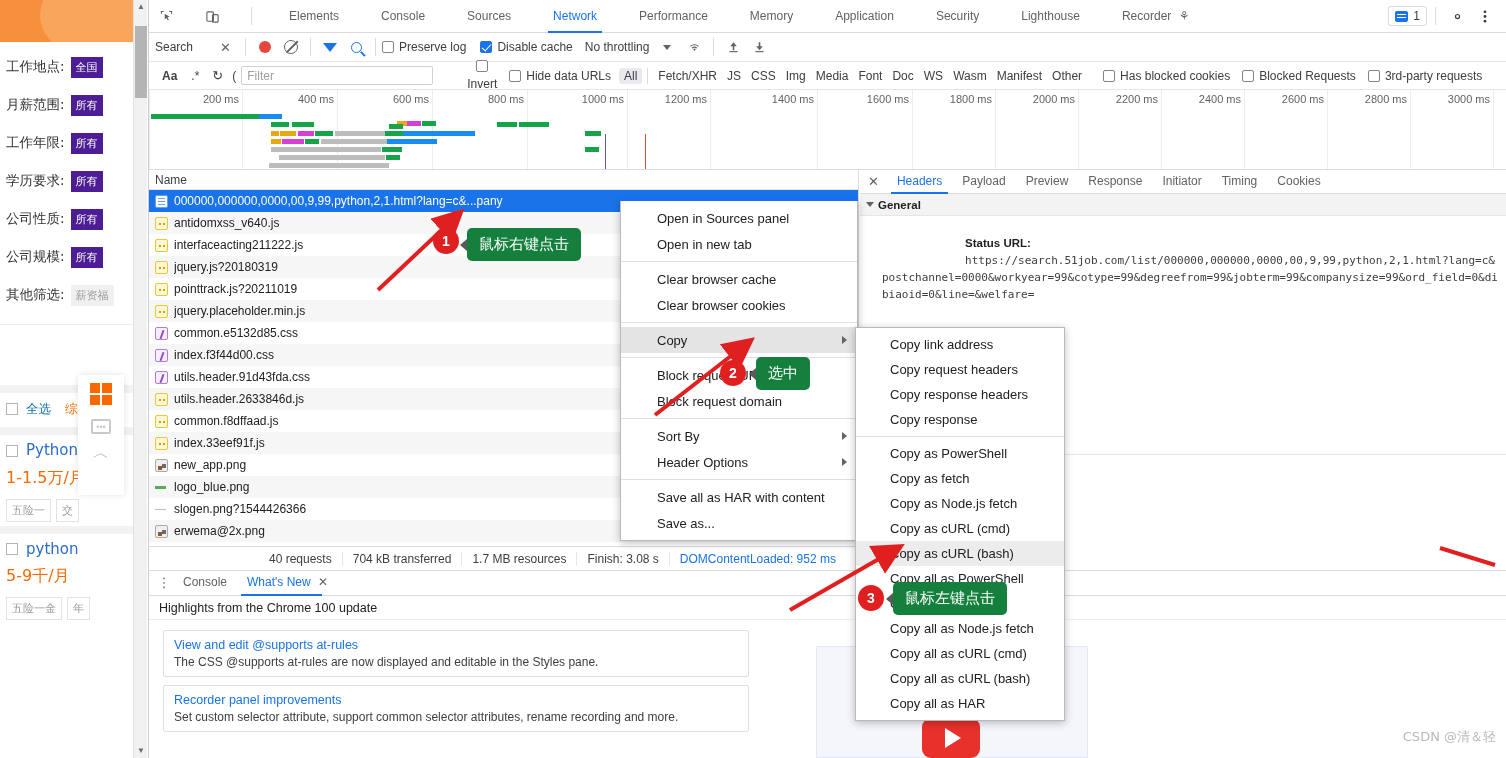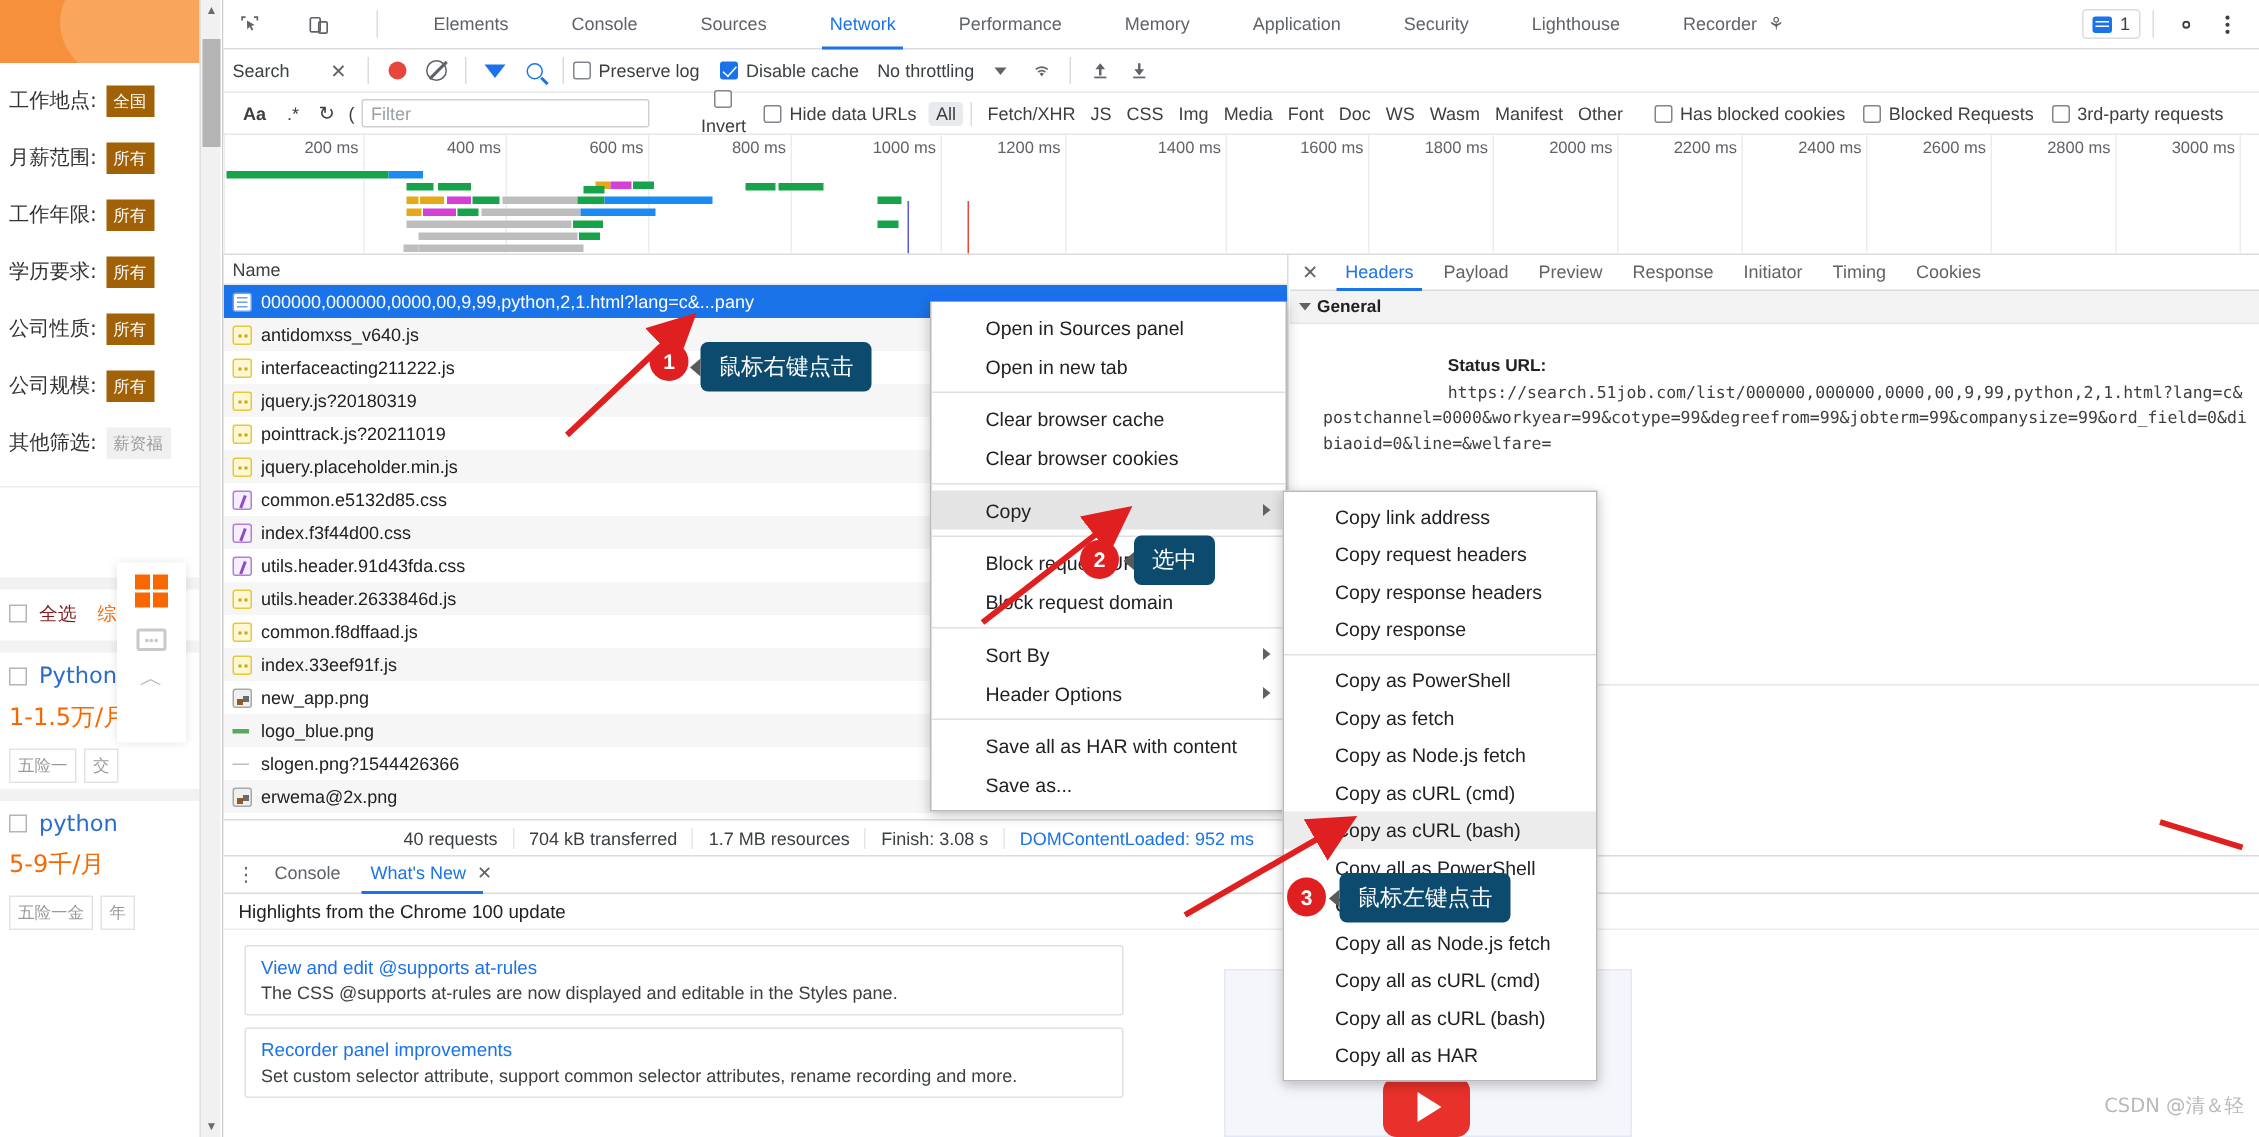--- a/index.html
+++ b/index.html
@@ -12,26 +12,26 @@
   }
   .root { position:absolute; inset:0; }
 
   
   .webpage { position:absolute; left:0; top:0; width:140px; height:758px; background:#fff; overflow:hidden; }
   .wp-banner { height:42px; background:#f7903d; position:relative; overflow:hidden;}
   .wp-banner:after{content:"";position:absolute;right:-20px;top:-30px;width:120px;height:90px;border-radius:50%;background:#f9a55c;}
   .wp-filters { padding:6px 0 0 6px; }
   .wp-frow { display:flex; align-items:center; height:38px; }
   .wp-flabel { font-size:13.5px; color:#333; white-space:nowrap; font-family:"DejaVu Sans", sans-serif;}
-  .wp-ftag { margin-left:6px; background:#a16207; color:#fff; font-size:11px; padding:3px 5px; white-space:nowrap; }
+  .wp-ftag { margin-left:6px; background:#4c1d95; color:#fff; font-size:11px; padding:3px 5px; white-space:nowrap; }
   .wp-ftag.plain { background:#f0f0f0; color:#9b9b9b; }
   .wp-sep { height:1px; background:#eee; margin:10px 0 0 0; }
   .wp-sortbar { display:flex; align-items:center; height:34px; padding-left:6px; border-bottom:2px solid #fff; }
   .wp-cb { width:12px; height:12px; border:1px solid #b5b5b5; background:#fff; display:inline-block; }
-  .wp-selall { margin-left:8px; font-size:12.5px; color:#7f1d1d; font-family:"DejaVu Sans", sans-serif;text-align:right;}
+  .wp-selall { margin-left:8px; font-size:12.5px; color:#0369a1; font-family:"DejaVu Sans", sans-serif;text-align:right;}
   .wp-sorttab { margin-left:14px; font-size:12.5px; color:#f96800; white-space:nowrap; font-family:"DejaVu Sans", sans-serif;}
   .wp-band { height:8px; background:#f2f2f2; }
   .wp-job { padding:6px 0 4px 6px; }
   .wp-jobtitle { display:flex; align-items:center; margin-bottom:8px; }
   .wp-jobname { margin-left:8px; font-size:15px; color:#2a6cc9; white-space:nowrap; font-family:"DejaVu Sans", sans-serif;}
   .wp-salary { font-size:16px; color:#f96800; white-space:nowrap; margin-bottom:10px; font-family:"DejaVu Sans", sans-serif;}
   .wp-tags { display:flex; gap:5px; }
   .wp-tag { border:1px solid #e3e3e3; color:#9a9a9a; font-size:11px; padding:3px 5px; white-space:nowrap; font-family:"DejaVu Sans", sans-serif;}
 
   
@@ -168,21 +168,21 @@
   .ctxitem.hl { background:#e4e4e4; }
   .ctxitem .sub-arrow { position:absolute; right:10px; width:0;height:0;border-top:4px solid transparent;border-bottom:4px solid transparent;border-left:5px solid #5f6368;}
   .ctxsep { height:1px; background:#e0e0e0; margin:4px 0; }
 
   .submenu { position:absolute; left:855px; top:327px; width:210px; background:#fff; border:1px solid #b9b9b9; box-shadow:0 2px 8px rgba(0,0,0,.25); padding:4px 0; z-index:41;}
   .subitem { height:25px; display:flex; align-items:center; padding:0 10px 0 34px; font-size:13px; color:#202124; white-space:nowrap;}
   .subitem.hl { background:#ececec; }
 
   
   .badge { position:absolute; width:26px; height:26px; border-radius:50%; background:#e02020; color:#fff; font-size:14px; font-weight:bold; display:flex; align-items:center; justify-content:center; z-index:60;}
-  .tip { position:absolute; background:#0c4a6e; color:#fff; font-size:15px; padding:7px 12px; border-radius:5px; z-index:60; white-space:nowrap; font-family:"DejaVu Sans", sans-serif;}
+  .tip { position:absolute; background:#15803d; color:#fff; font-size:15px; padding:7px 12px; border-radius:5px; z-index:60; white-space:nowrap; font-family:"DejaVu Sans", sans-serif;}
   .tip:before { content:""; position:absolute; left:-7px; top:50%; margin-top:-6px; border-top:6px solid transparent; border-bottom:6px solid transparent; border-right:7px solid #5a5a5a;}
   .annot-svg { position:absolute; inset:0; z-index:55; pointer-events:none; }
 
   .watermark { position:absolute; right:10px; bottom:12px; font-size:13px; color:#b9b9b9; z-index:70; font-family:"DejaVu Sans", sans-serif;}
 </style>
 </head>
 <body>
 
 <div class="root">
 

